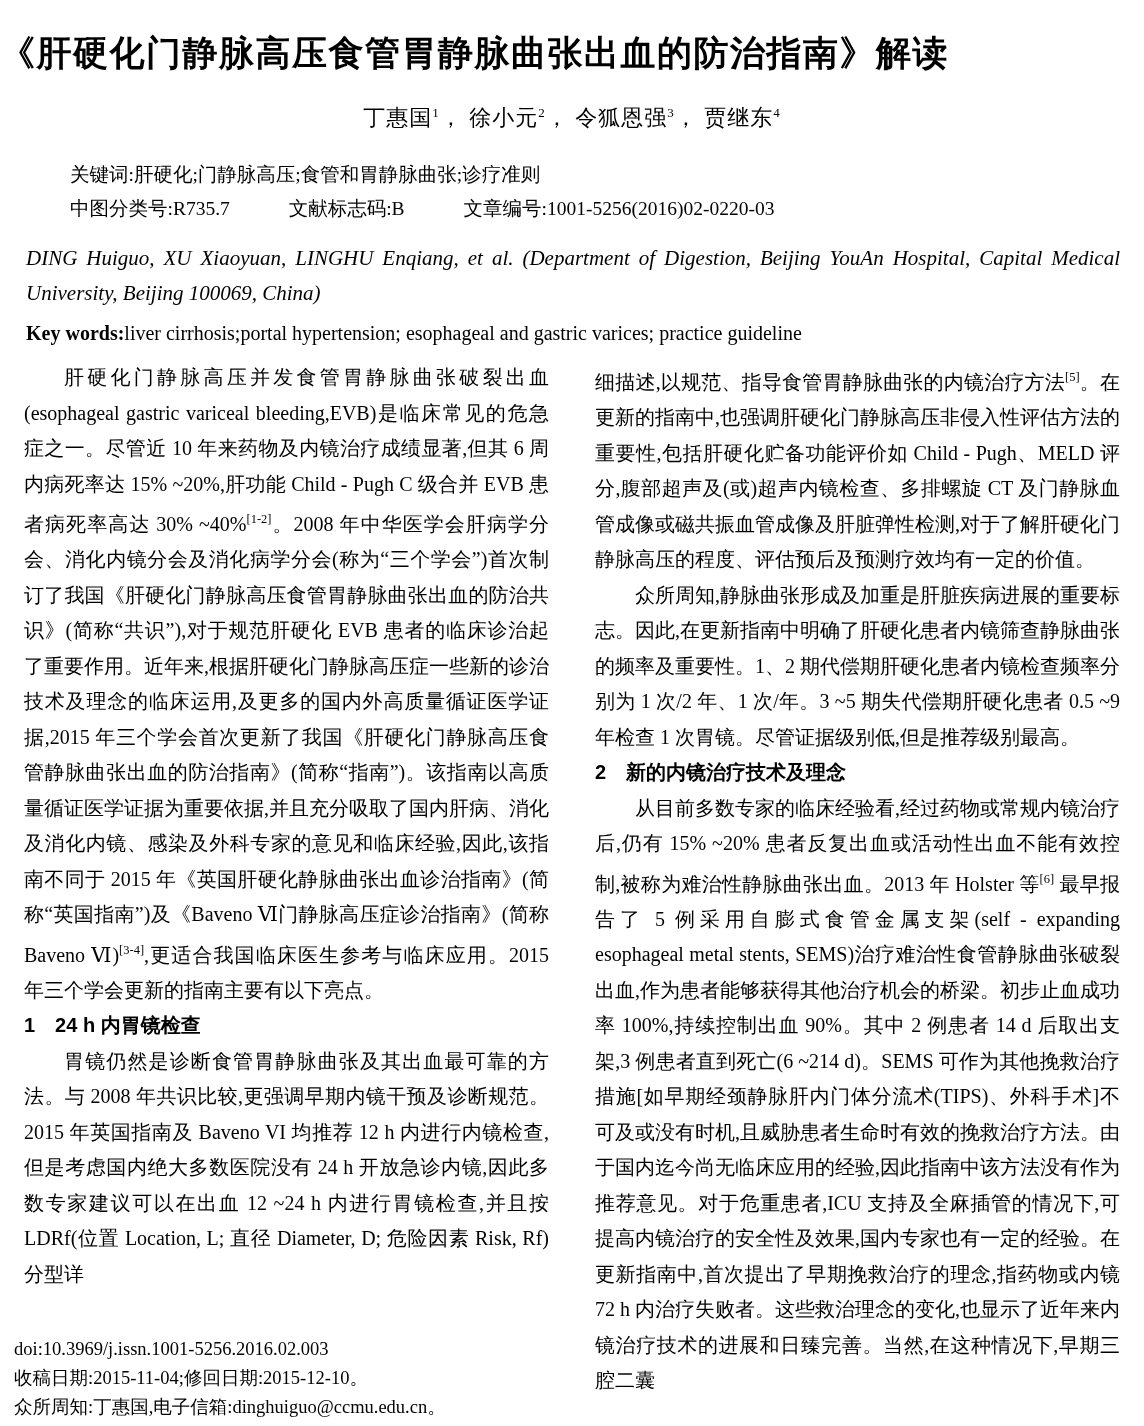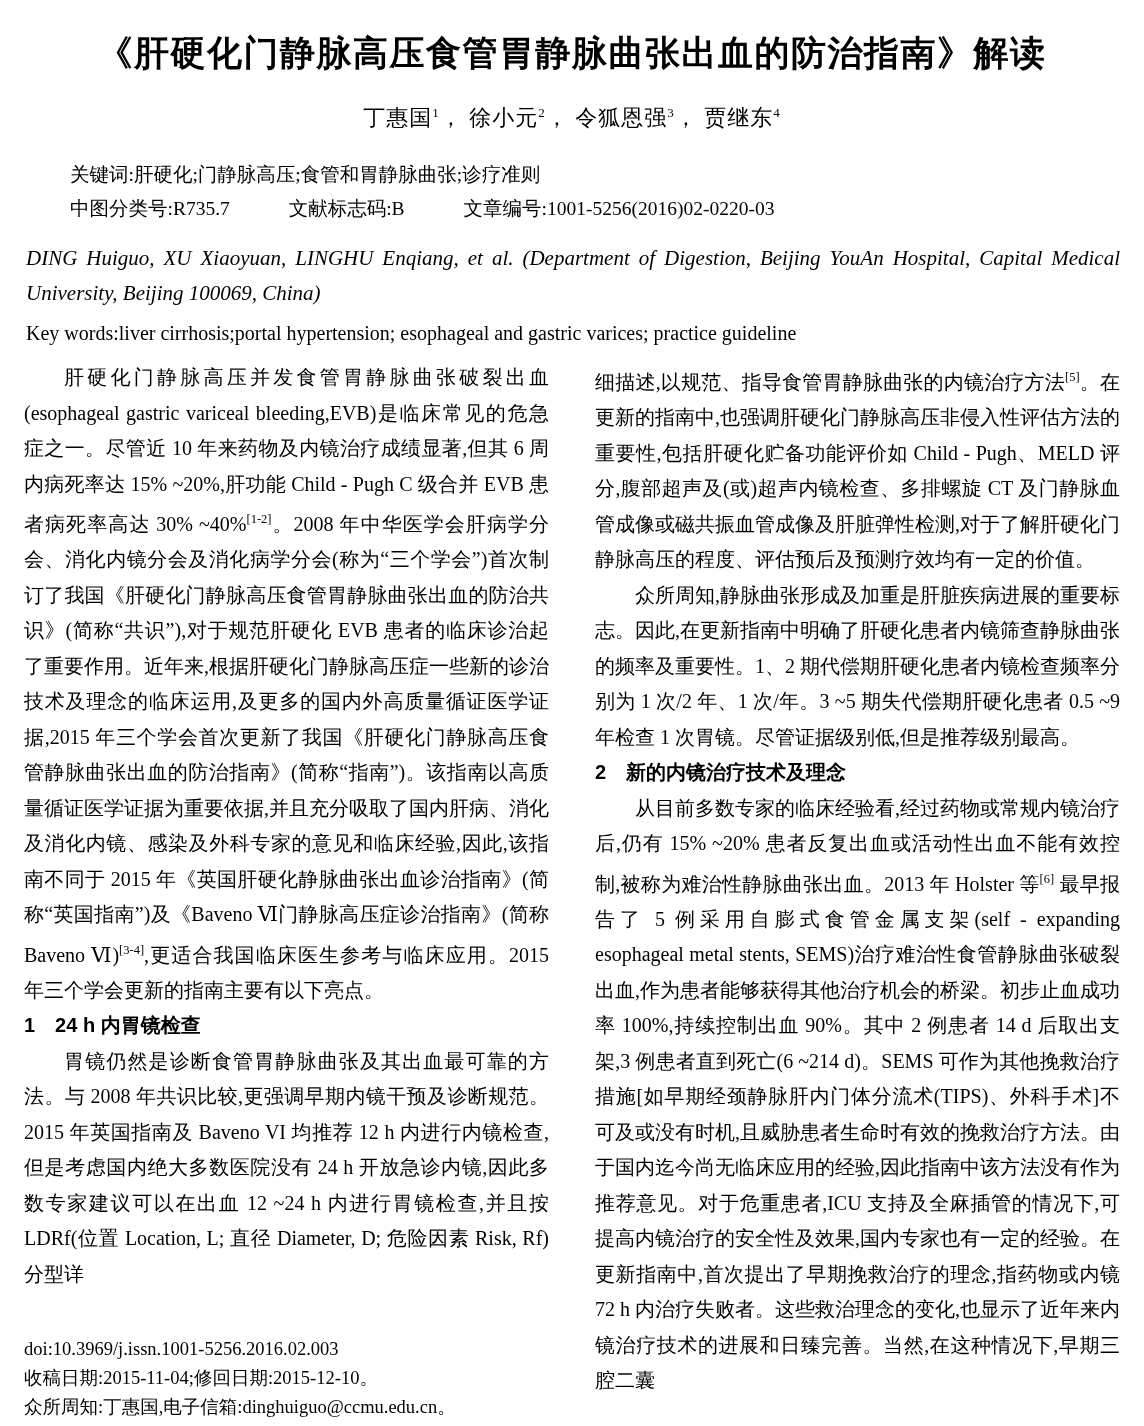--- a/index.html
+++ b/index.html
@@ -7,21 +7,21 @@
   body {
     width:1144px; height:1426px;
     font-family:"Liberation Serif","DejaVu Serif",serif;
     color:#000;
   }
   .page {
     position:relative; width:1144px; height:1426px;
     background:#fff; overflow:hidden;
   }
   .title-cn {
-    padding-top:30px; text-align:center;
+    padding-top:30px; 
     font-size:35px; font-weight:700; letter-spacing:1.5px;
   }
   .authors-cn {
     margin-top:26px; text-align:center;
     font-size:22px; letter-spacing:1px;
   }
   .authors-cn sup { font-size:13px; }
   .affils { margin-top:13px; }
   .affil { text-align:center; font-size:19px; line-height:31px; }
   .meta { margin:25px 60px 0 70px; font-size:19.5px; line-height:34px; }
@@ -30,37 +30,37 @@
   .eng { margin:15px 24px 0 26px; }
   .title-en {
     font-size:22.5px; line-height:37px; font-weight:700;
     text-align:justify;
   }
   .authors-en {
     margin-top:7px; font-size:21px; line-height:35px;
     font-style:italic; text-align:justify;
   }
   .kw-en { margin-top:7px; font-size:20px; line-height:30px; }
-  .kw-en .label { font-weight:400; }
+  .kw-en .label { font-weight:700; }
   .columns {
     display:flex; gap:46px; padding:0 24px; margin-top:12px;
   }
   .col {
     flex:1 1 0; font-size:20px; line-height:35.5px;
     text-align:justify;
   }
   .col p.para { text-align:justify; }
   .col p.para.indent { text-indent:2em; }
   .sec-h {
     font-family:"Liberation Sans","DejaVu Sans",sans-serif;
     font-weight:700; font-size:20px; line-height:35.5px;
   }
   .col sup { font-size:12.5px; }
   .footnote {
-    position:absolute; left:24px; top:1330px; width:540px;
+    position:absolute; left:14px; top:1330px; width:540px;
     background:#fff; font-size:18.5px; line-height:29px;
     padding-top:5px;
   }
 </style>
 </head>
 <body>
 
 <div class="page">
 
   <h1 class="title-cn">《肝硬化门静脉高压食管胃静脉曲张出血的防治指南》解读</h1>

